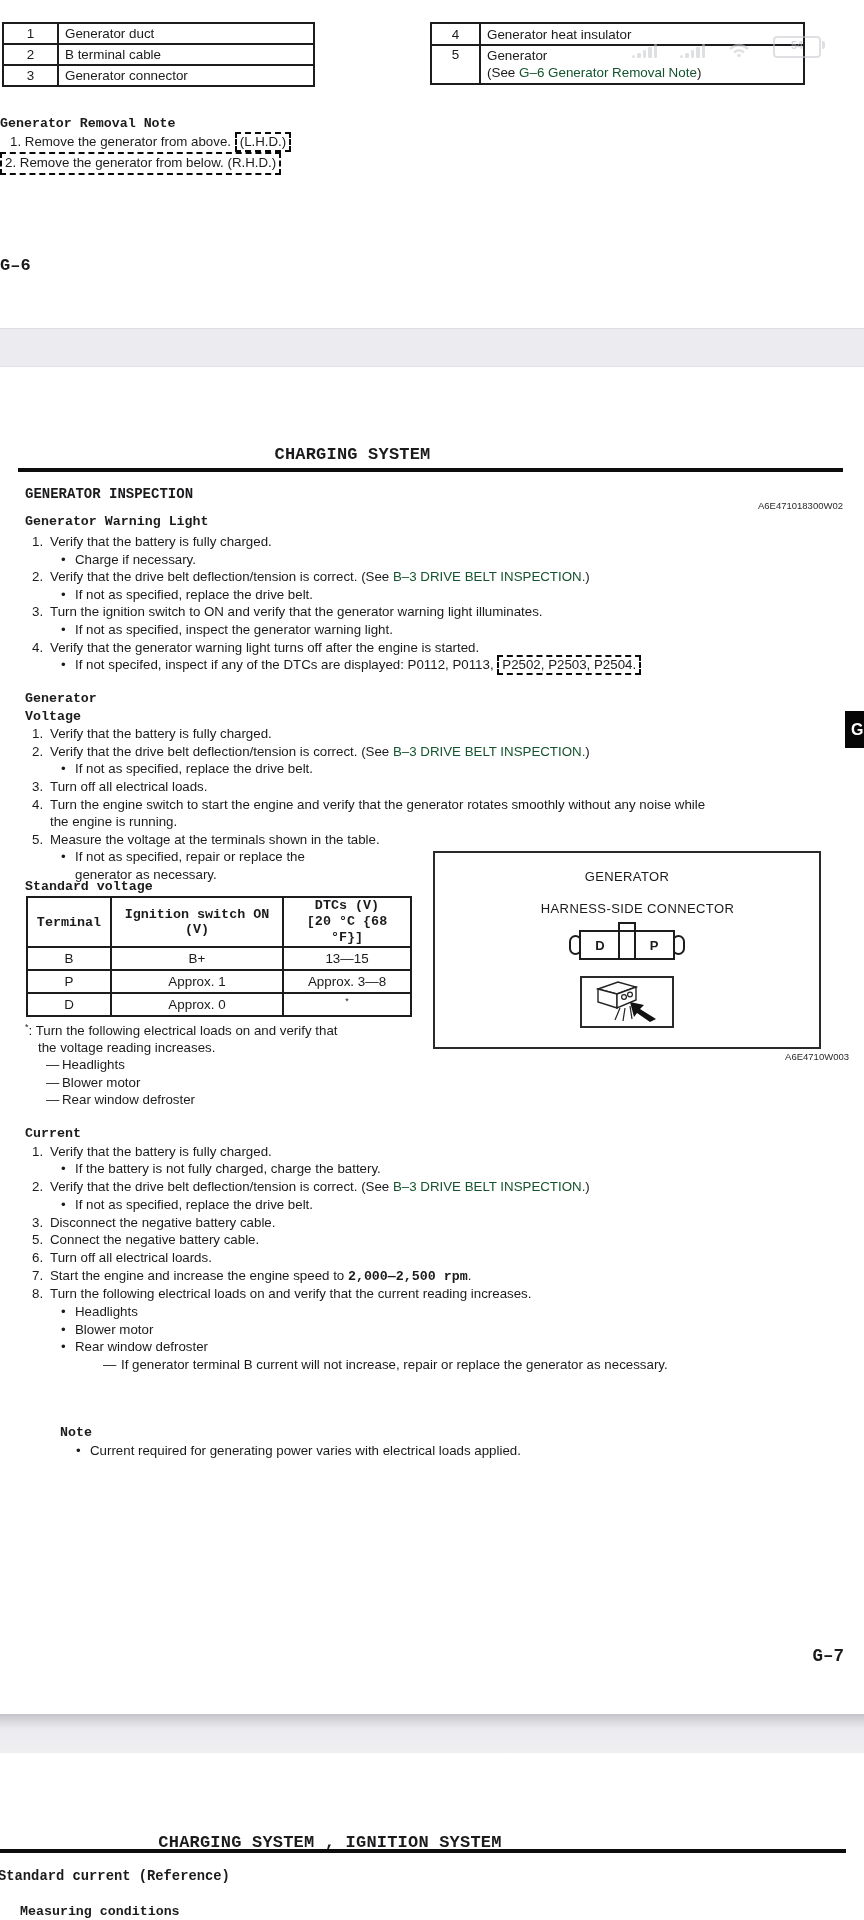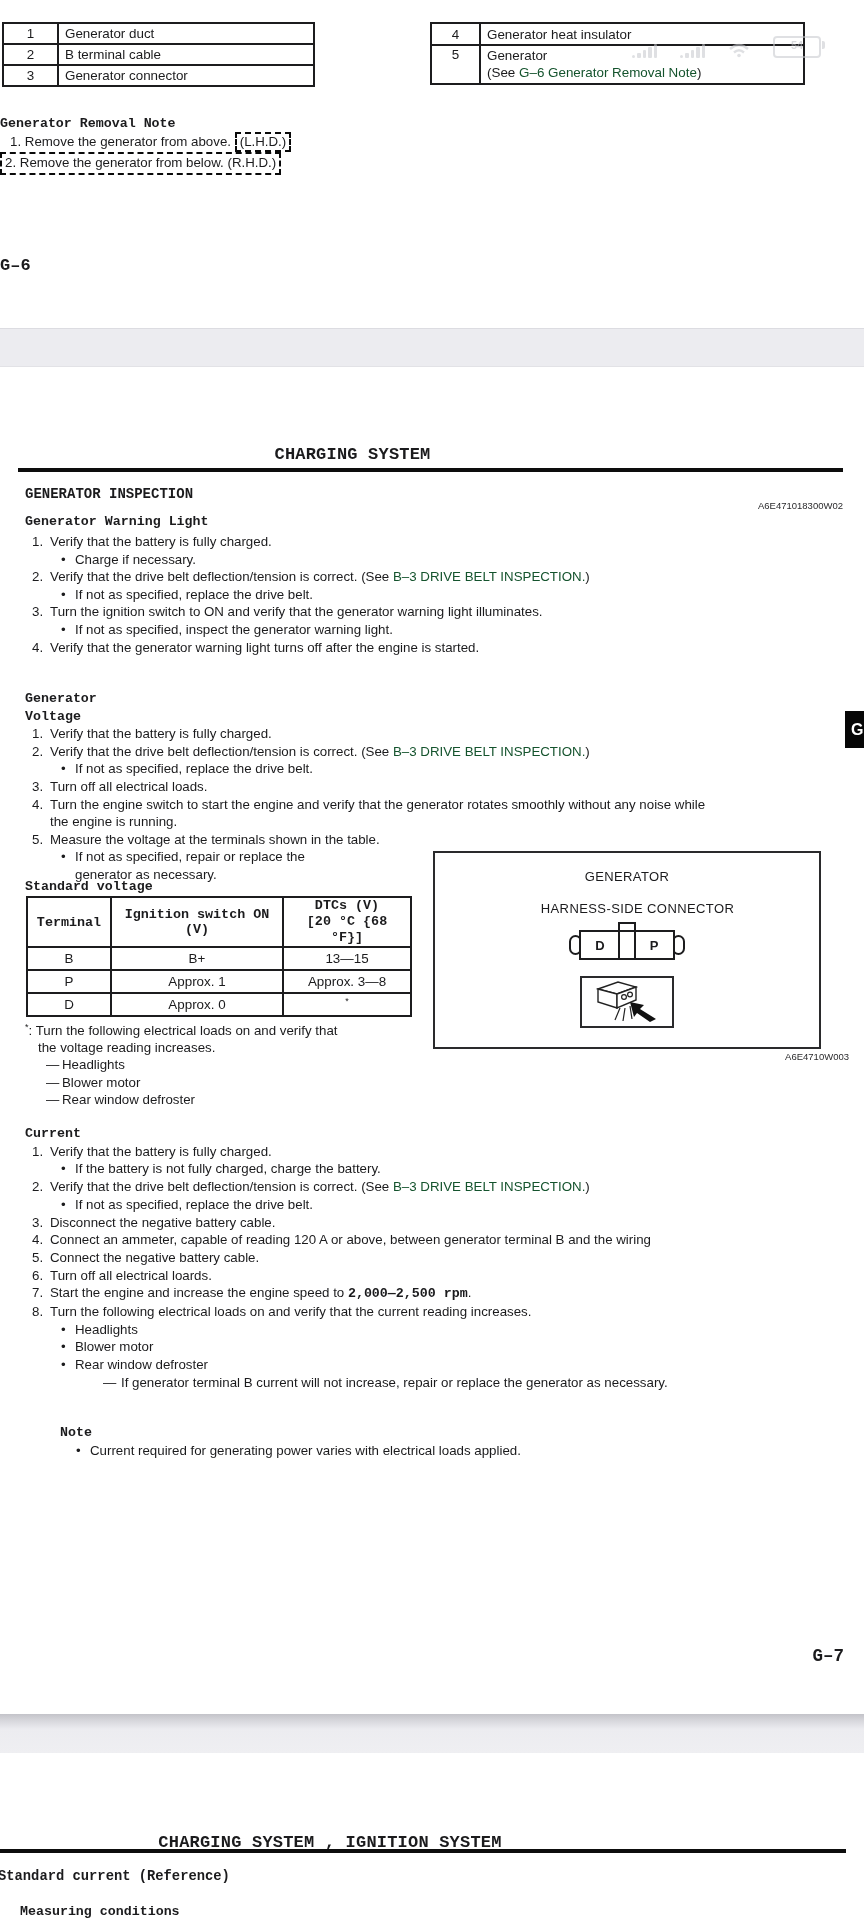--- a/index.html
+++ b/index.html
@@ -133,20 +133,21 @@
   <div class="abs doc bold" style="left:25px;top:513px;">Generator Warning Light</div>
 
   <div class="abs doc" style="left:25px;top:533px;width:805px;">
     <div class="ln"><span class="n">1.</span><span>Verify that the battery is fully charged.</span></div>
     <div class="bl"><span class="m">•</span><span>Charge if necessary.</span></div>
     <div class="ln"><span class="n">2.</span><span>Verify that the drive belt deflection/tension is correct. (See </span><span class="link">B–3 DRIVE BELT INSPECTION.</span><span>)</span></div>
     <div class="bl"><span class="m">•</span><span>If not as specified, replace the drive belt.</span></div>
     <div class="ln"><span class="n">3.</span><span>Turn the ignition switch to ON and verify that the generator warning light illuminates.</span></div>
     <div class="bl"><span class="m">•</span><span>If not as specified, inspect the generator warning light.</span></div>
     <div class="ln"><span class="n">4.</span><span>Verify that the generator warning light turns off after the engine is started.</span></div>
+    <div class="bl"><span class="m">•</span><span>If not specifed, inspect if any of the DTCs are displayed: P0112, P0113,</span> <span class="dash-box">P2502, P2503, P2504.</span></div>
   </div>
 
   <div class="abs doc" style="left:25px;top:690px;width:810px;">
     <div class="bold">Generator</div>
     <div class="bold">Voltage</div>
     <div class="ln"><span class="n">1.</span><span>Verify that the battery is fully charged.</span></div>
     <div class="ln"><span class="n">2.</span><span>Verify that the drive belt deflection/tension is correct. (See </span><span class="link">B–3 DRIVE BELT INSPECTION.</span><span>)</span></div>
     <div class="bl"><span class="m">•</span><span>If not as specified, replace the drive belt.</span></div>
     <div class="ln"><span class="n">3.</span><span>Turn off all electrical loads.</span></div>
     <div class="ln"><span class="n">4.</span><span>Turn the engine switch to start the engine and verify that the generator rotates smoothly without any noise while</span></div>
@@ -224,21 +225,20 @@
   </div>
   <div class="abs code" style="left:433px;top:1051px;width:400px;text-align:right;padding-right:0;"><span style="margin-right:-16px;">A6E4710W003</span></div>
 
   <div class="abs doc" style="left:25px;top:1125px;width:812px;line-height:17.7px;">
     <div class="bold">Current</div>
     <div class="ln"><span class="n">1.</span><span>Verify that the battery is fully charged.</span></div>
     <div class="bl"><span class="m">•</span><span>If the battery is not fully charged, charge the battery.</span></div>
     <div class="ln"><span class="n">2.</span><span>Verify that the drive belt deflection/tension is correct. (See </span><span class="link">B–3 DRIVE BELT INSPECTION.</span><span>)</span></div>
     <div class="bl"><span class="m">•</span><span>If not as specified, replace the drive belt.</span></div>
     <div class="ln"><span class="n">3.</span><span>Disconnect the negative battery cable.</span></div>
-    <div class="ln"><span class="n">4.</span><span>Connect an ammeter, capable of reading 120 A or above, between generator terminal B and the wiring</span></div>
     <div class="ln"><span class="n">5.</span><span>Connect the negative battery cable.</span></div>
     <div class="ln"><span class="n">6.</span><span>Turn off all electrical loards.</span></div>
     <div class="ln"><span class="n">7.</span><span>Start the engine and increase the engine speed to </span><span class="bold">2,000—2,500 rpm</span><span>.</span></div>
     <div class="ln"><span class="n">8.</span><span>Turn the following electrical loads on and verify that the current reading increases.</span></div>
     <div class="bl"><span class="m">•</span><span>Headlights</span></div>
     <div class="bl"><span class="m">•</span><span>Blower motor</span></div>
     <div class="bl"><span class="m">•</span><span>Rear window defroster</span></div>
     <div class="dl"><span class="m">—</span><span>If generator terminal B current will not increase, repair or replace the generator as necessary.</span></div>
   </div>
 

